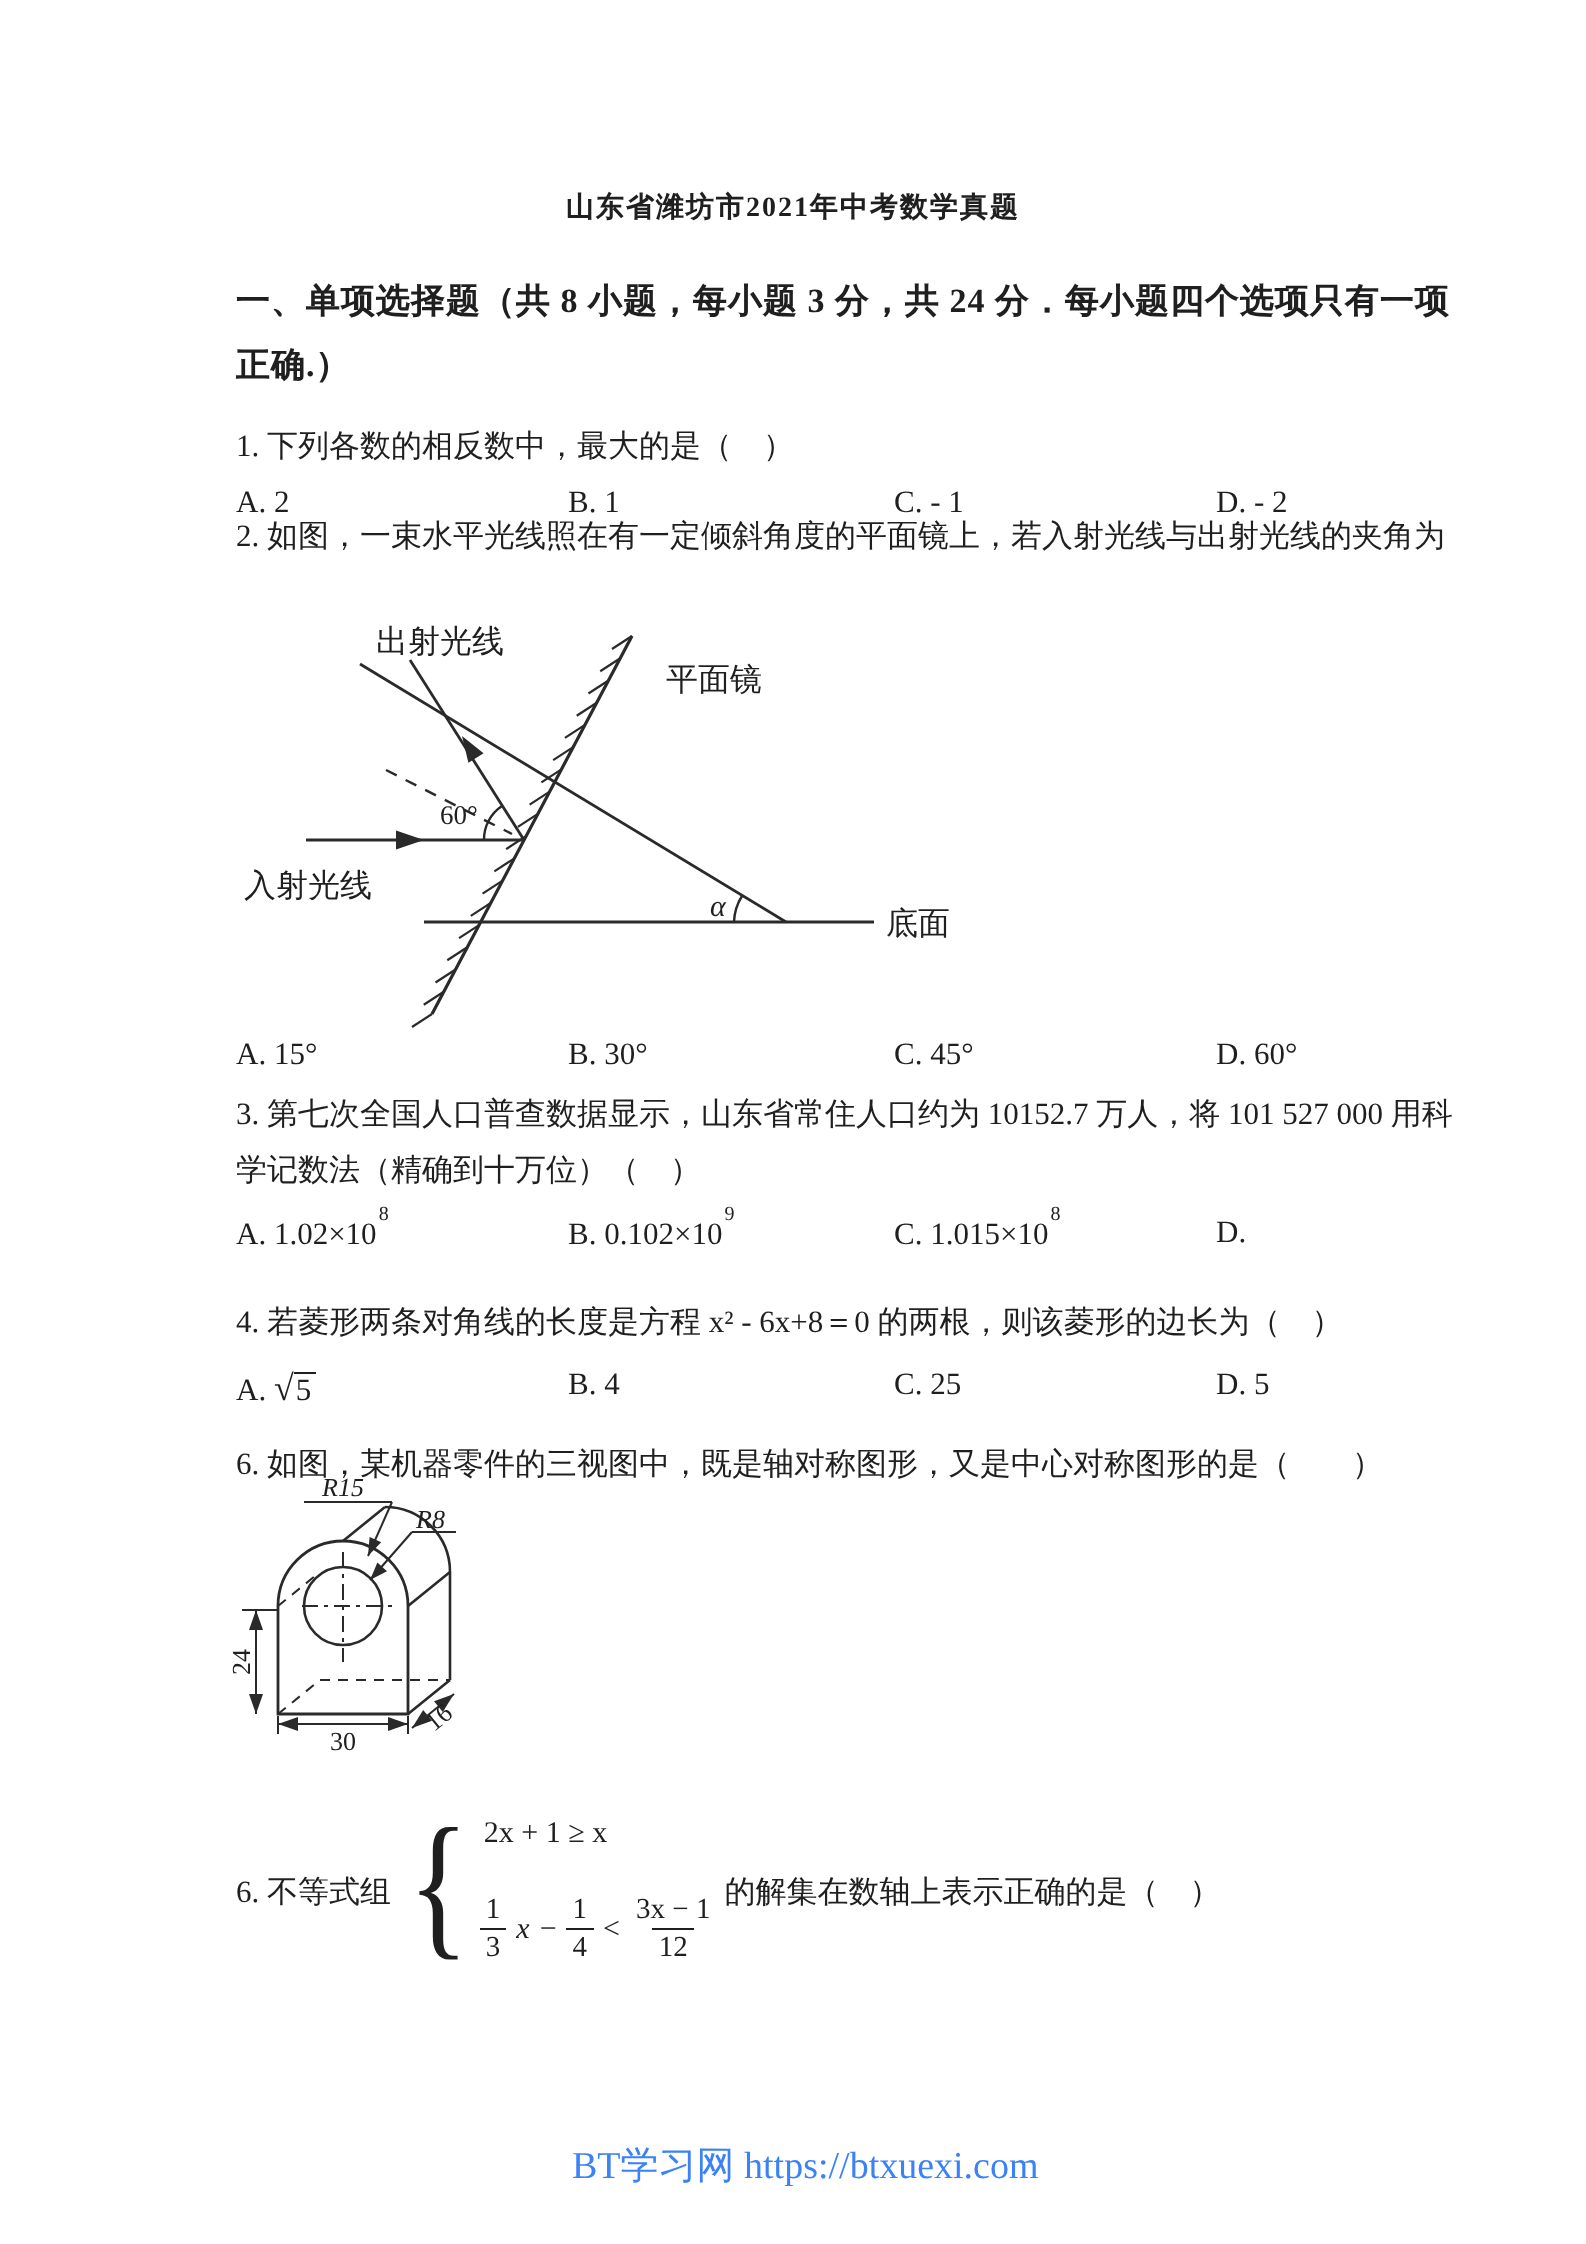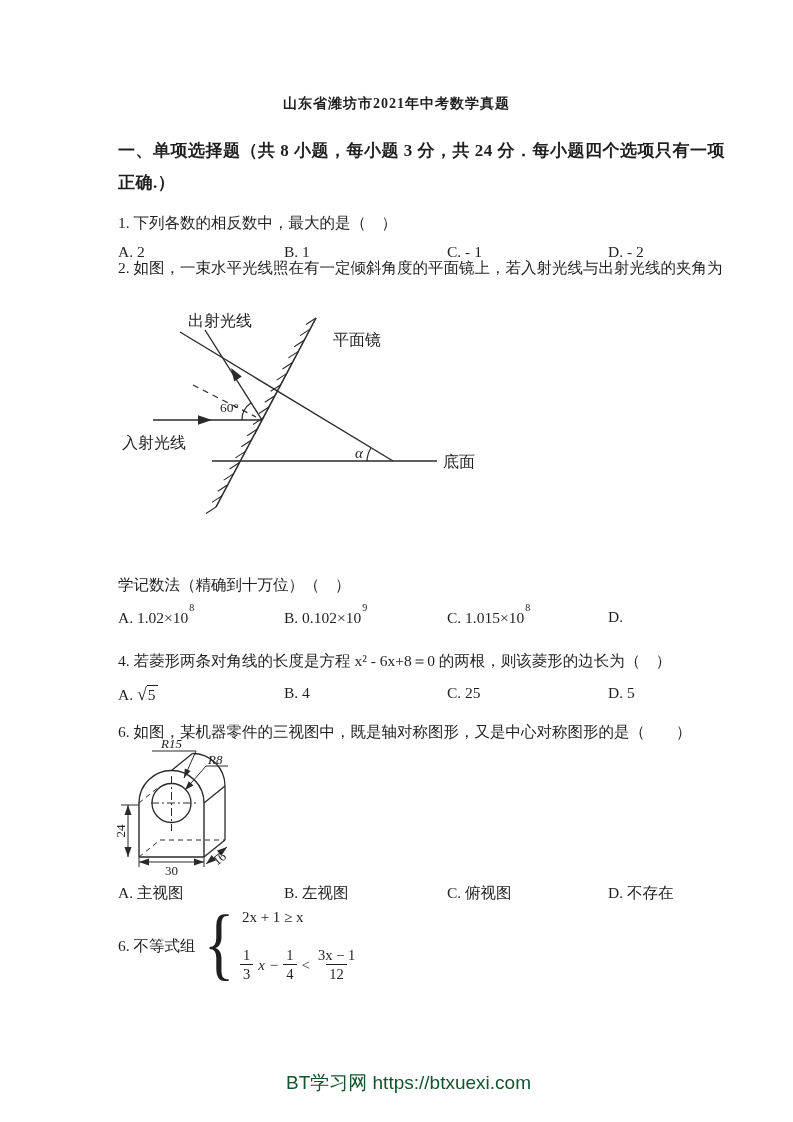--- a/index.html
+++ b/index.html
@@ -20,22 +20,22 @@
   
   #q6{position:absolute;left:118px;top:904px;height:84px;display:flex;align-items:center;font-size:15.5px;}
   #q6 .brace{font-size:80px;font-weight:400;line-height:.85;margin:0 2px 6px 4px;transform:scaleX(.8);}
   #q6 .sys{display:flex;flex-direction:column;gap:21px;}
   #q6 .ineq1{font-size:15px;padding-left:2px;}
   #q6 .ineq2{display:flex;align-items:center;gap:5px;font-size:15px;}
   .frac{display:inline-flex;flex-direction:column;align-items:center;line-height:1.18;font-size:14.5px;}
   .frac .den{border-top:1.2px solid #1f1f1f;padding:1px 3px 0 3px;}
   .frac .num{padding:0 3px;}
   .mi{font-style:italic;font-family:"Liberation Serif",serif;}
-  #footer{position:absolute;left:286px;top:1070px;font-family:Liberation Sans, sans-serif;
-          font-size:19px;color:#14532d;}
+  #footer{position:absolute;left:286px;top:1070px;font-family:Liberation Serif, serif;
+          font-size:19px;color:#3b82f6;}
   svg text{fill:#1f1f1f;}
   .dia-label{font-size:16px;}
   .dim-label{font-size:13px;}
   .r-label{font-size:13px;font-style:italic;}
 </style>
 </head>
 <body>
 
 <div id="page">
 
@@ -95,21 +95,28 @@
     <path d="M 371 448 A 26 26 0 0 0 367 461" fill="none" stroke="#2a2a2a" stroke-width="1.2"></path>
 
     <text x="188" y="326" class="dia-label">出射光线</text>
     <text x="333" y="345" class="dia-label">平面镜</text>
     <text x="122" y="448" class="dia-label">入射光线</text>
     <text x="443" y="467" class="dia-label">底面</text>
     <text x="220" y="412" style="font-size:13.5px">60°</text>
     <text x="355" y="458" style="font-size:15px;font-style:italic">α</text>
   </svg>
 
-
+  <div class="optrow" style="top:519px">
+    <span class="c0">A. 15°</span>
+    <span class="c1">B. 30°</span>
+    <span class="c2">C. 45°</span>
+    <span class="c3">D. 60°</span>
+  </div>
+
+  <div class="abs body-line" style="top:547px">3. 第七次全国人口普查数据显示，山东省常住人口约为 10152.7 万人，将 101 527 000 用科</div>
   <div class="abs body-line" style="top:575px">学记数法（精确到十万位）（　）</div>
   <div class="optrow" style="top:608px">
     <span class="c0"><span>A. 1.02×10</span><sup class="e">8</sup></span>
     <span class="c1"><span>B. 0.102×10</span><sup class="e">9</sup></span>
     <span class="c2"><span>C. 1.015×10</span><sup class="e">8</sup></span>
     <span class="c3"><span>D.</span></span>
   </div>
 
   <div class="abs body-line" style="top:651px">4. 若菱形两条对角线的长度是方程 x² - 6x+8＝0 的两根，则该菱形的边长为（　）</div>
   <div class="optrow" style="top:684px">
@@ -162,26 +169,20 @@
     <line x1="152" y1="751" x2="196" y2="751" stroke="#2a2a2a" stroke-width="1"></line>
     <line x1="196" y1="751" x2="184" y2="778" stroke="#2a2a2a" stroke-width="1"></line>
     <polygon points="184,778 184.8,768.5 190.6,771.1" fill="#2a2a2a"></polygon>
 
     <text x="208" y="764" class="r-label">R8</text>
     <line x1="206" y1="766" x2="228" y2="766" stroke="#2a2a2a" stroke-width="1"></line>
     <line x1="206" y1="766" x2="185" y2="790" stroke="#2a2a2a" stroke-width="1"></line>
     <polygon points="185,790 188.7,781.2 193.5,785.6" fill="#2a2a2a"></polygon>
   </svg>
 
-  <div class="optrow" style="top:883px">
-    <span class="c0">A. 主视图</span>
-    <span class="c1">B. 左视图</span>
-    <span class="c2">C. 俯视图</span>
-    <span class="c3">D. 不存在</span>
-  </div>
 
   <div id="q6">
     <span>6. 不等式组</span>
     <span class="brace">{</span>
     <span class="sys">
       <span class="ineq1">2x + 1 ≥ x</span>
       <span class="ineq2">
         <span class="frac">
             <span class="num">1</span>
             <span class="den">3</span>
@@ -192,17 +193,18 @@
             <span class="num">1</span>
             <span class="den">4</span>
           </span>
         <span>&lt;</span>
         <span class="frac">
             <span class="num">3x − 1</span>
             <span class="den">12</span>
           </span>
       </span>
     </span>
+    <span style="margin-left:4px">的解集在数轴上表示正确的是（　）</span>
   </div>
 
   <div id="footer">BT学习网 https://btxuexi.com</div>
 
 </div>
 
 </body></html>

